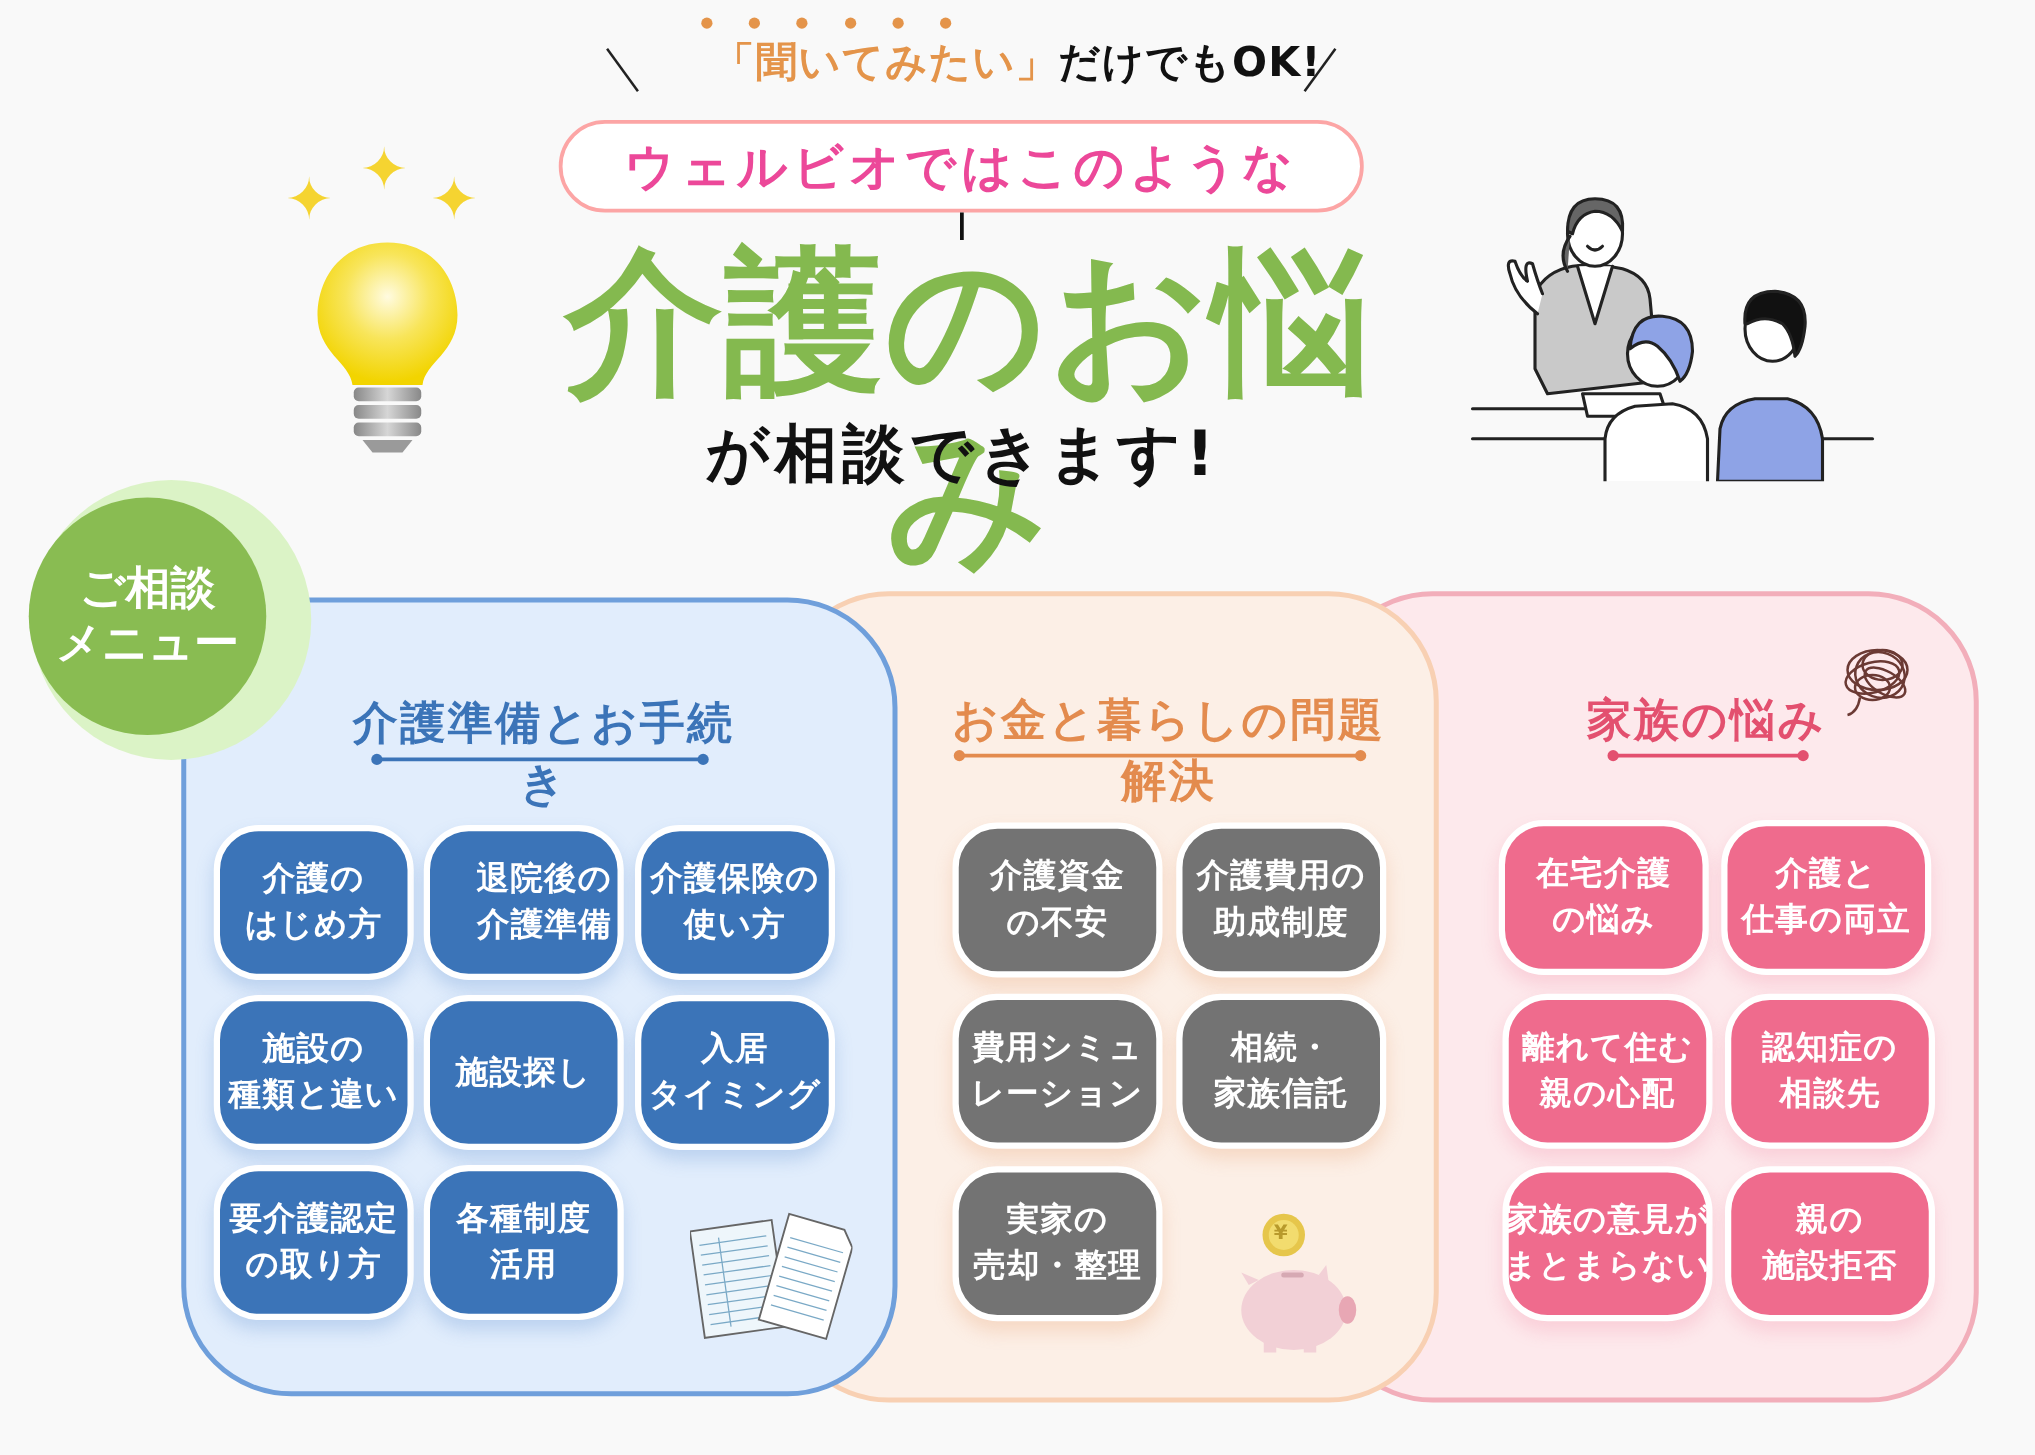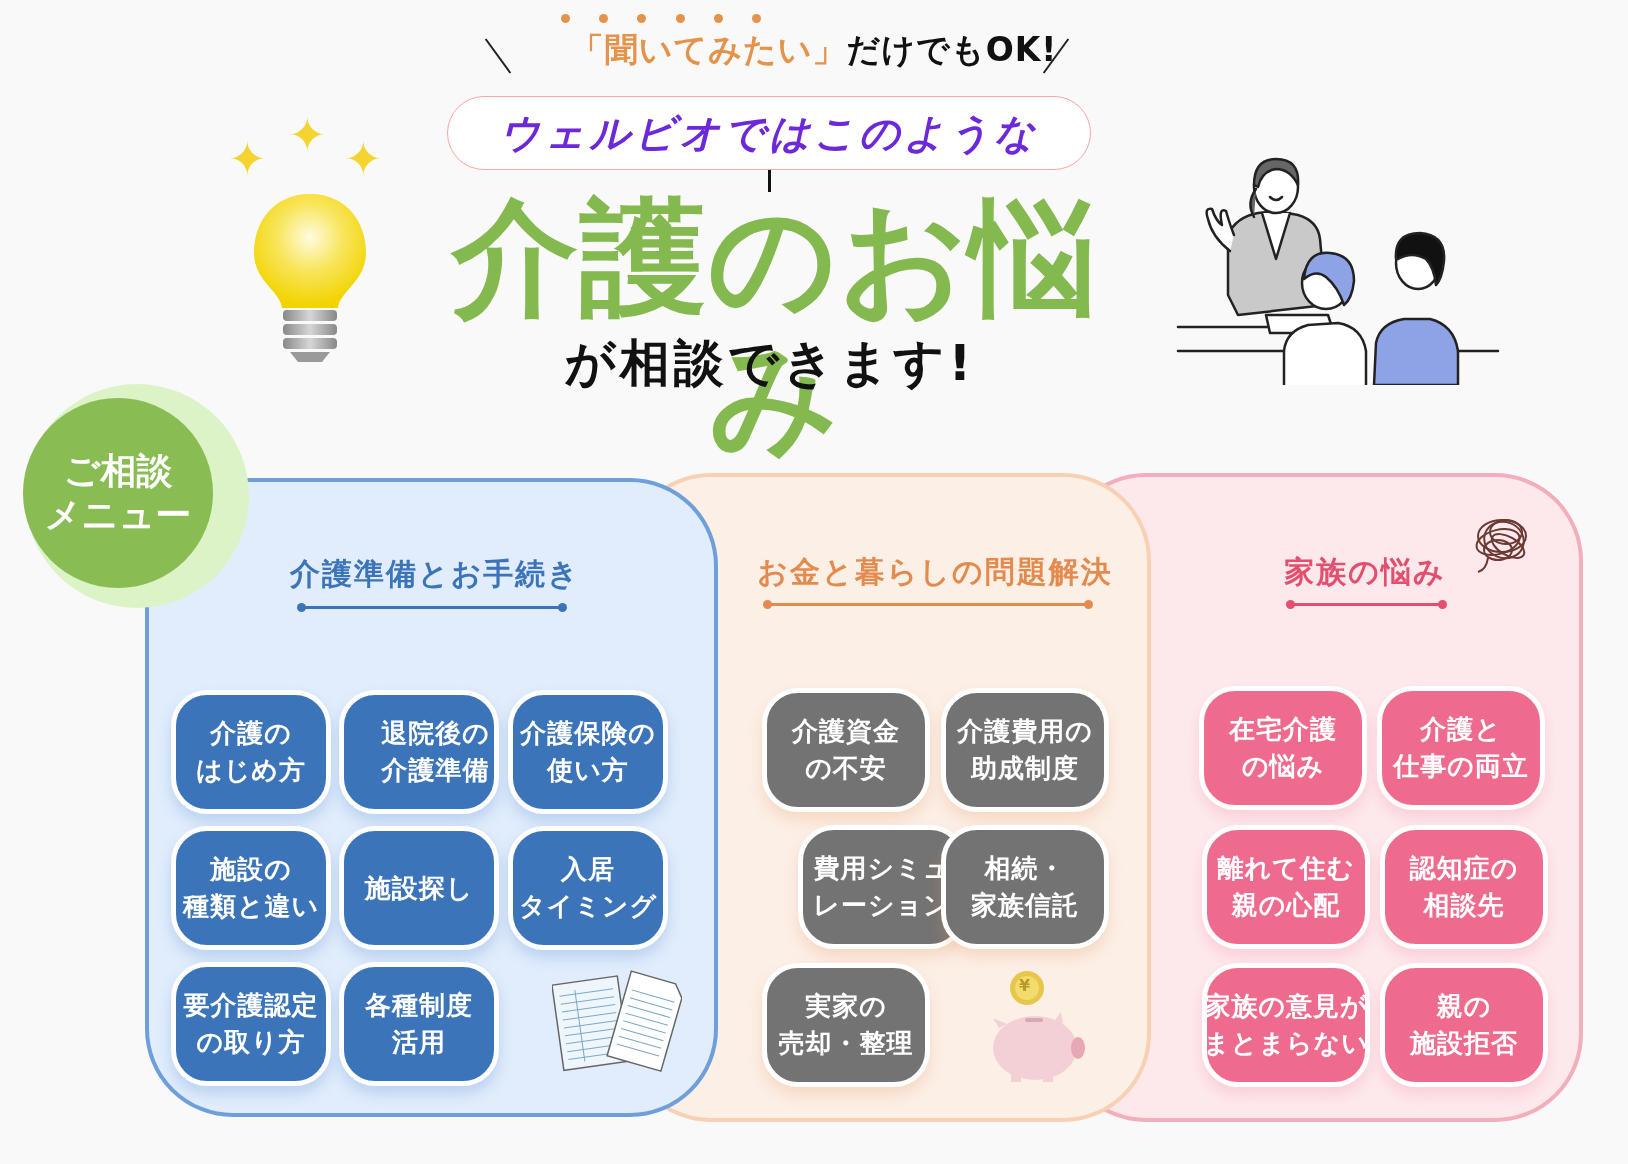--- a/index.html
+++ b/index.html
@@ -10,48 +10,48 @@
   
   .tagline { left:0; width:1628px; top:28px; height:50px; text-align:center; font-size:33px; font-weight:bold; color:#111; letter-spacing:1px; }
   .tagline .hl { color:#e4944a; position:relative; }
   .dots { left:561px; top:14px; width:200px; height:12px; display:flex; justify-content:space-between; }
   .dots span { width:9px; height:9px; border-radius:50%; background:#e4944a; display:block; }
   .slash-l, .slash-r { top:35px; width:2px; height:42px; background:#222; }
   .slash-l { left:497px; transform:rotate(-36deg); }
   .slash-r { left:1055px; transform:rotate(36deg); }
 
   
-  .bubble { left:447px; top:96px; width:644px; height:74px; border:1px solid #fca5a5; border-radius:40px; background:#fff;
-            display:flex; align-items:center; justify-content:center; font-size:40px; font-weight:bold; color:#6d28d9; letter-spacing:4px; box-sizing:border-box;font-style:italic; }
+  .bubble { left:447px; top:96px; width:644px; height:74px; border:3px solid #fca5a5; border-radius:40px; background:#fff;
+            display:flex; align-items:center; justify-content:center; font-size:40px; font-weight:bold; color:#ec4899; letter-spacing:4px; box-sizing:border-box; }
   .bubble-tail { left:768px; top:170px; width:3px; height:22px; background:#111; }
 
   
   .main-title { left:395px; top:188px; width:760px; height:140px; text-align:center; font-size:126px; font-weight:bold; color:#84b94f; line-height:140px; letter-spacing:2px; }
   .subtitle { left:540px; top:330px; width:460px; height:66px; text-align:center; font-size:50px; font-weight:bold; color:#111; letter-spacing:4px; }
 
   
   .sparkle { color:#f5d431; font-size:46px; line-height:1; }
 
   
   .menu-circle { left:25px; top:384px; width:224px; height:224px; border-radius:50%; background:#dbf3c6; z-index:10; display:flex; align-items:center; }
   .menu-circle .inner { width:190px; height:190px; border-radius:50%; background:#89bc52; display:flex; flex-direction:column; align-items:center; justify-content:center; color:#fff; font-weight:bold; font-size:36px; line-height:44px; margin-top:-6px; margin-left:-2px; }
 
   
   .panel { border-radius:88px; box-sizing:border-box; }
   .panel-blue { left:145px; top:478px; width:573px; height:639px; background:#e1edfc; border:4px solid #6f9fdb; z-index:3; }
   .panel-orange { left:623px; top:473px; width:528px; height:649px; background:#fcefe6; border:4px solid #f8d0b3; z-index:2; }
   .panel-pink { left:1058px; top:473px; width:525px; height:649px; background:#fde9ec; border:4px solid #f2aeba; z-index:1; }
 
-  .sec-title { font-size:30px; font-weight:bold; text-align:center; letter-spacing:2px; z-index:6; }
+  .sec-title { font-size:36px; font-weight:bold; text-align:center; letter-spacing:2px; z-index:6; }
   .sec-line { height:3px; z-index:6; }
   .sec-line::before, .sec-line::after { content:""; position:absolute; top:-3px; width:9px; height:9px; border-radius:50%; background:inherit; }
   .sec-line::before { left:-3px; } .sec-line::after { right:-3px; }
 
   .btn { box-sizing:border-box; width:160px; height:124px; border:5px solid #fff; border-radius:36px; display:flex; flex-direction:column; align-items:center; justify-content:center;
-         color:#fff; font-size:26px; font-weight:bold; line-height:37px; text-align:center; z-index:6; letter-spacing:1px; cursor:pointer;margin-top:30px; }
+         color:#fff; font-size:26px; font-weight:bold; line-height:37px; text-align:center; z-index:6; letter-spacing:1px; cursor:pointer; }
   .btn-blue { background:#3b74b8; box-shadow:0 8px 14px rgba(90,140,210,0.28); }
   .btn-orange { background:#737373; box-shadow:0 8px 14px rgba(230,150,100,0.25); width:168px; }
   .btn-pink { background:#ef6b8d; box-shadow:0 8px 14px rgba(240,120,150,0.22); width:168px; }
   .btn span { display:block; white-space:nowrap; }
 </style>
 </head>
 <body>
 
 <div class="abs dots">
   <span></span>
@@ -211,21 +211,21 @@
 <div class="abs sec-line" style="left:766px;top:603px;width:324px;background:#e38b4e;"></div>
 
 <div class="abs btn btn-orange" style="left:762px;top:658px;">
     <span>介護資金</span>
     <span>の不安</span>
   </div>
 <div class="abs btn btn-orange" style="left:941px;top:658px;">
     <span>介護費用の</span>
     <span>助成制度</span>
   </div>
-<div class="abs btn btn-orange" style="left:798px;top:795px;">
+<div class="abs btn btn-orange" style="left:762px;top:795px;">
     <span>費用シミュ</span>
     <span>レーション</span>
   </div>
 <div class="abs btn btn-orange" style="left:941px;top:795px;">
     <span>相続・</span>
     <span>家族信託</span>
   </div>
 <div class="abs btn btn-orange" style="left:762px;top:933px;">
     <span>実家の</span>
     <span>売却・整理</span>

